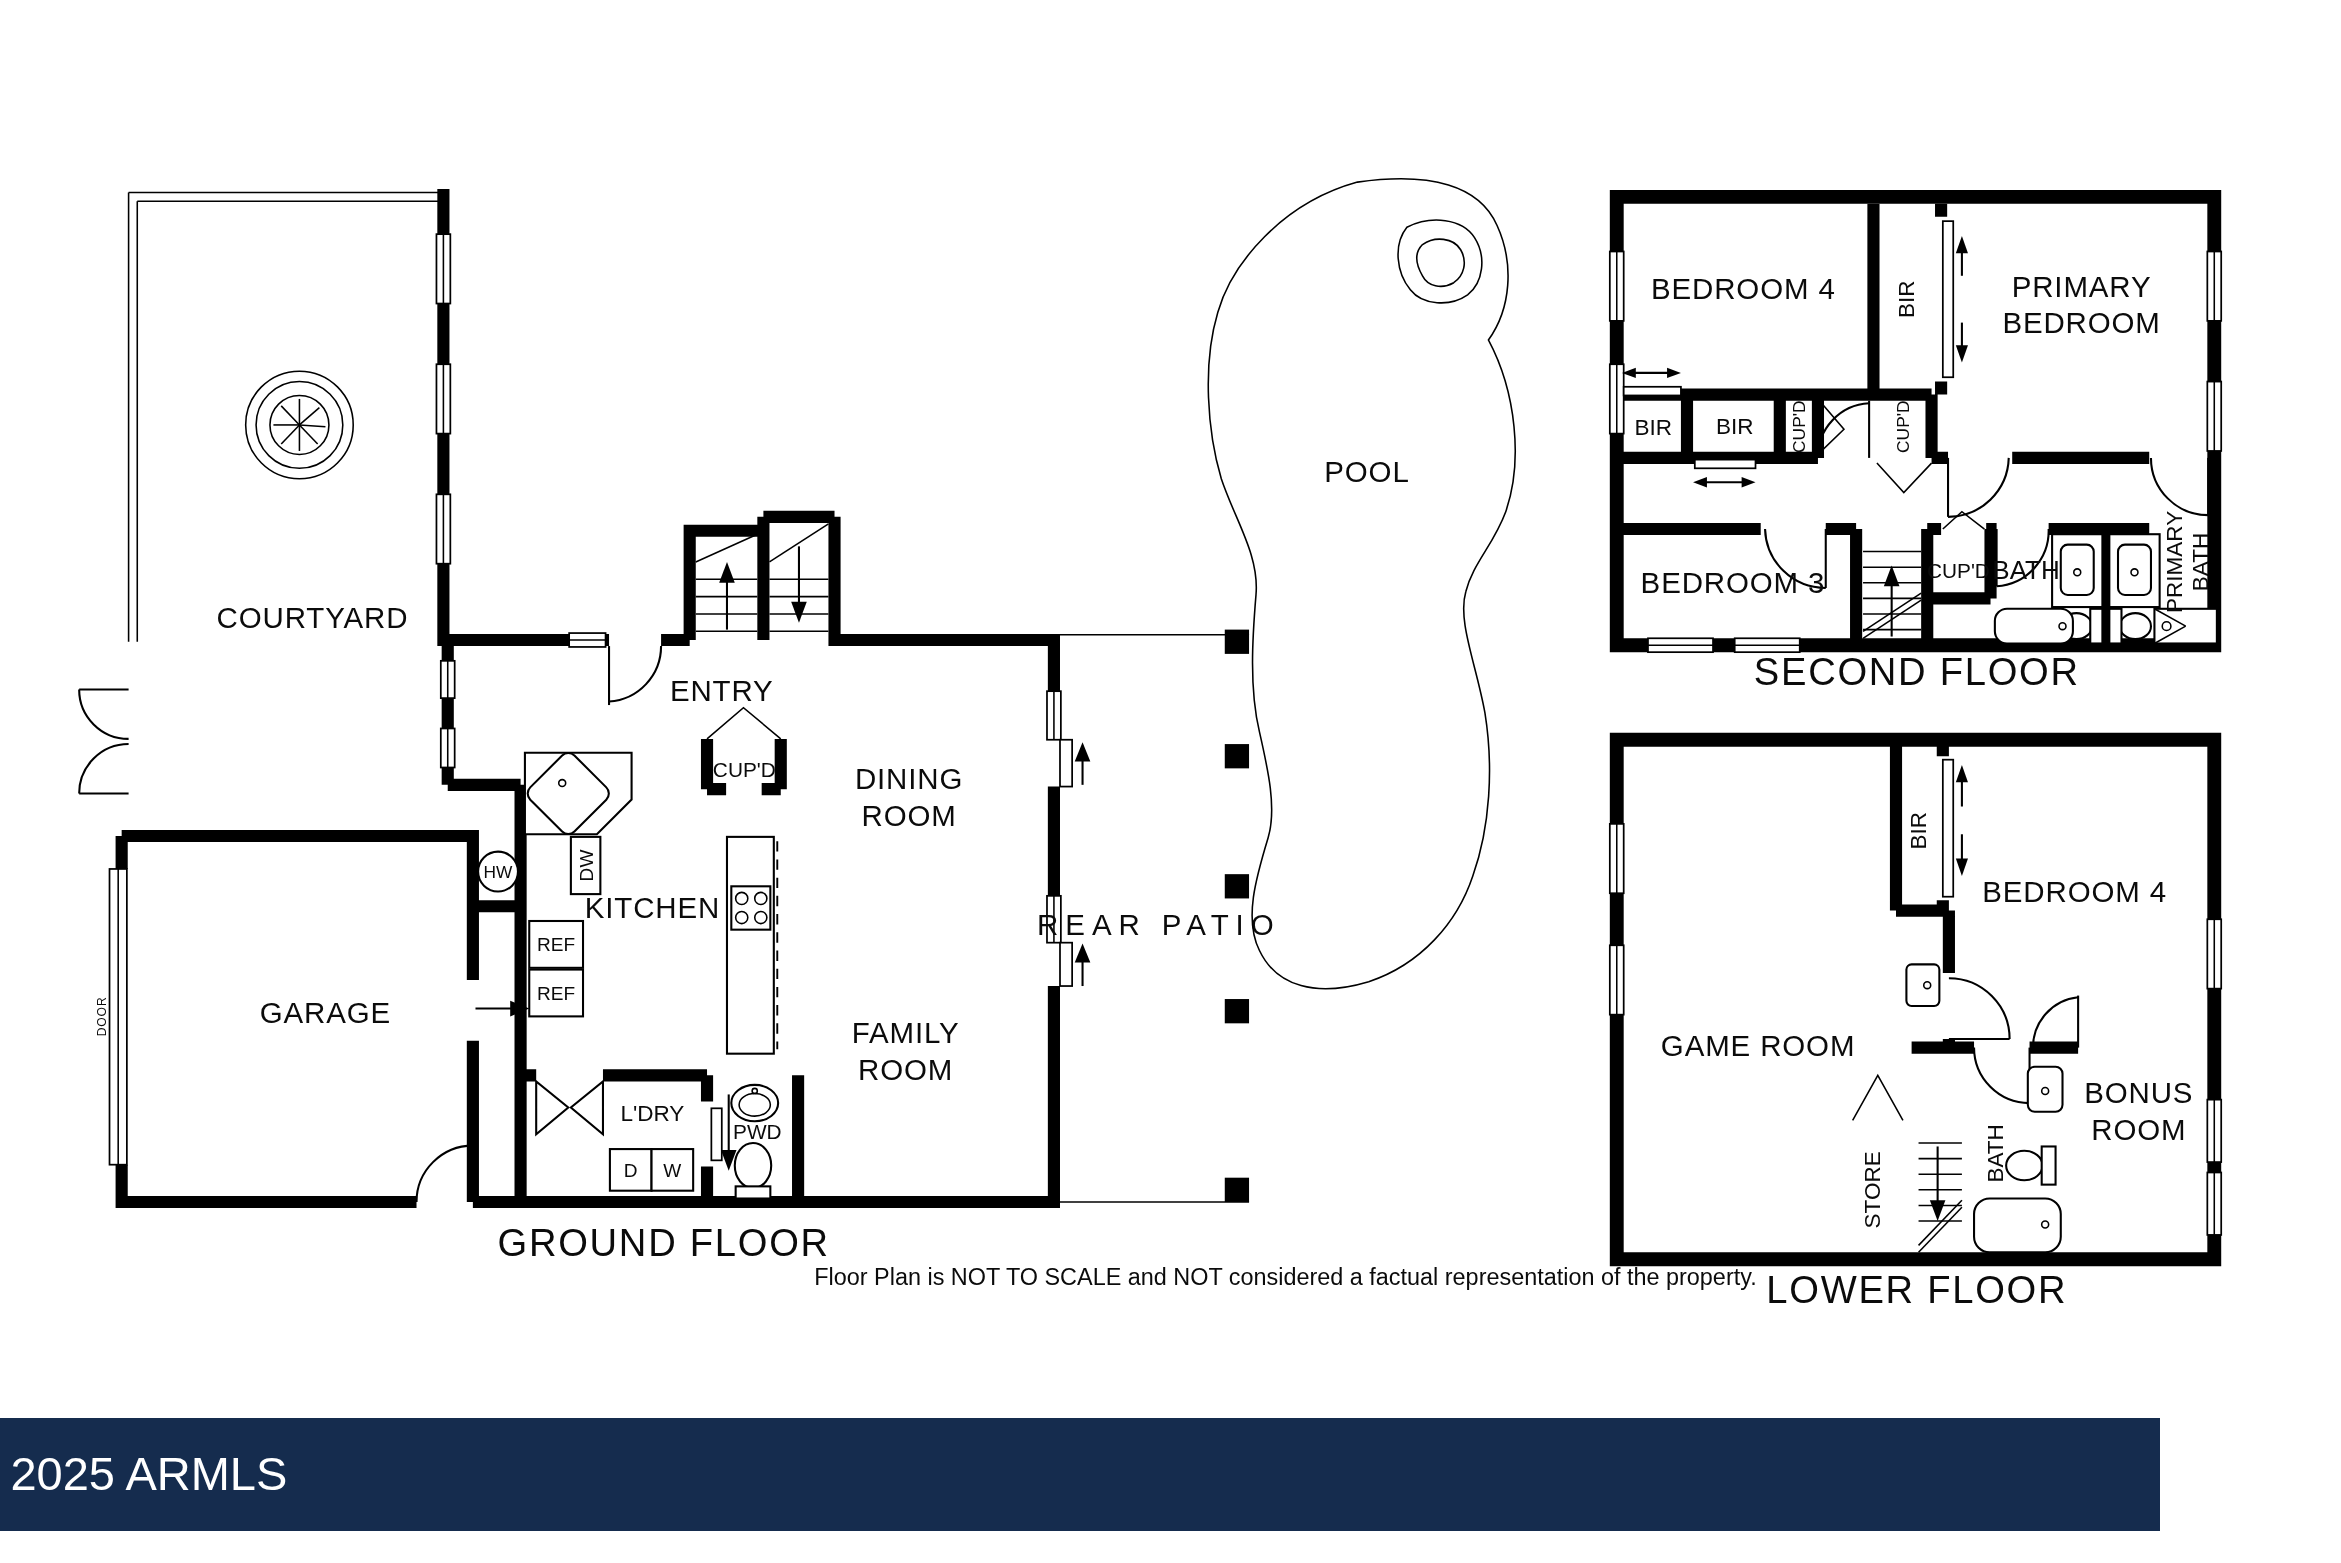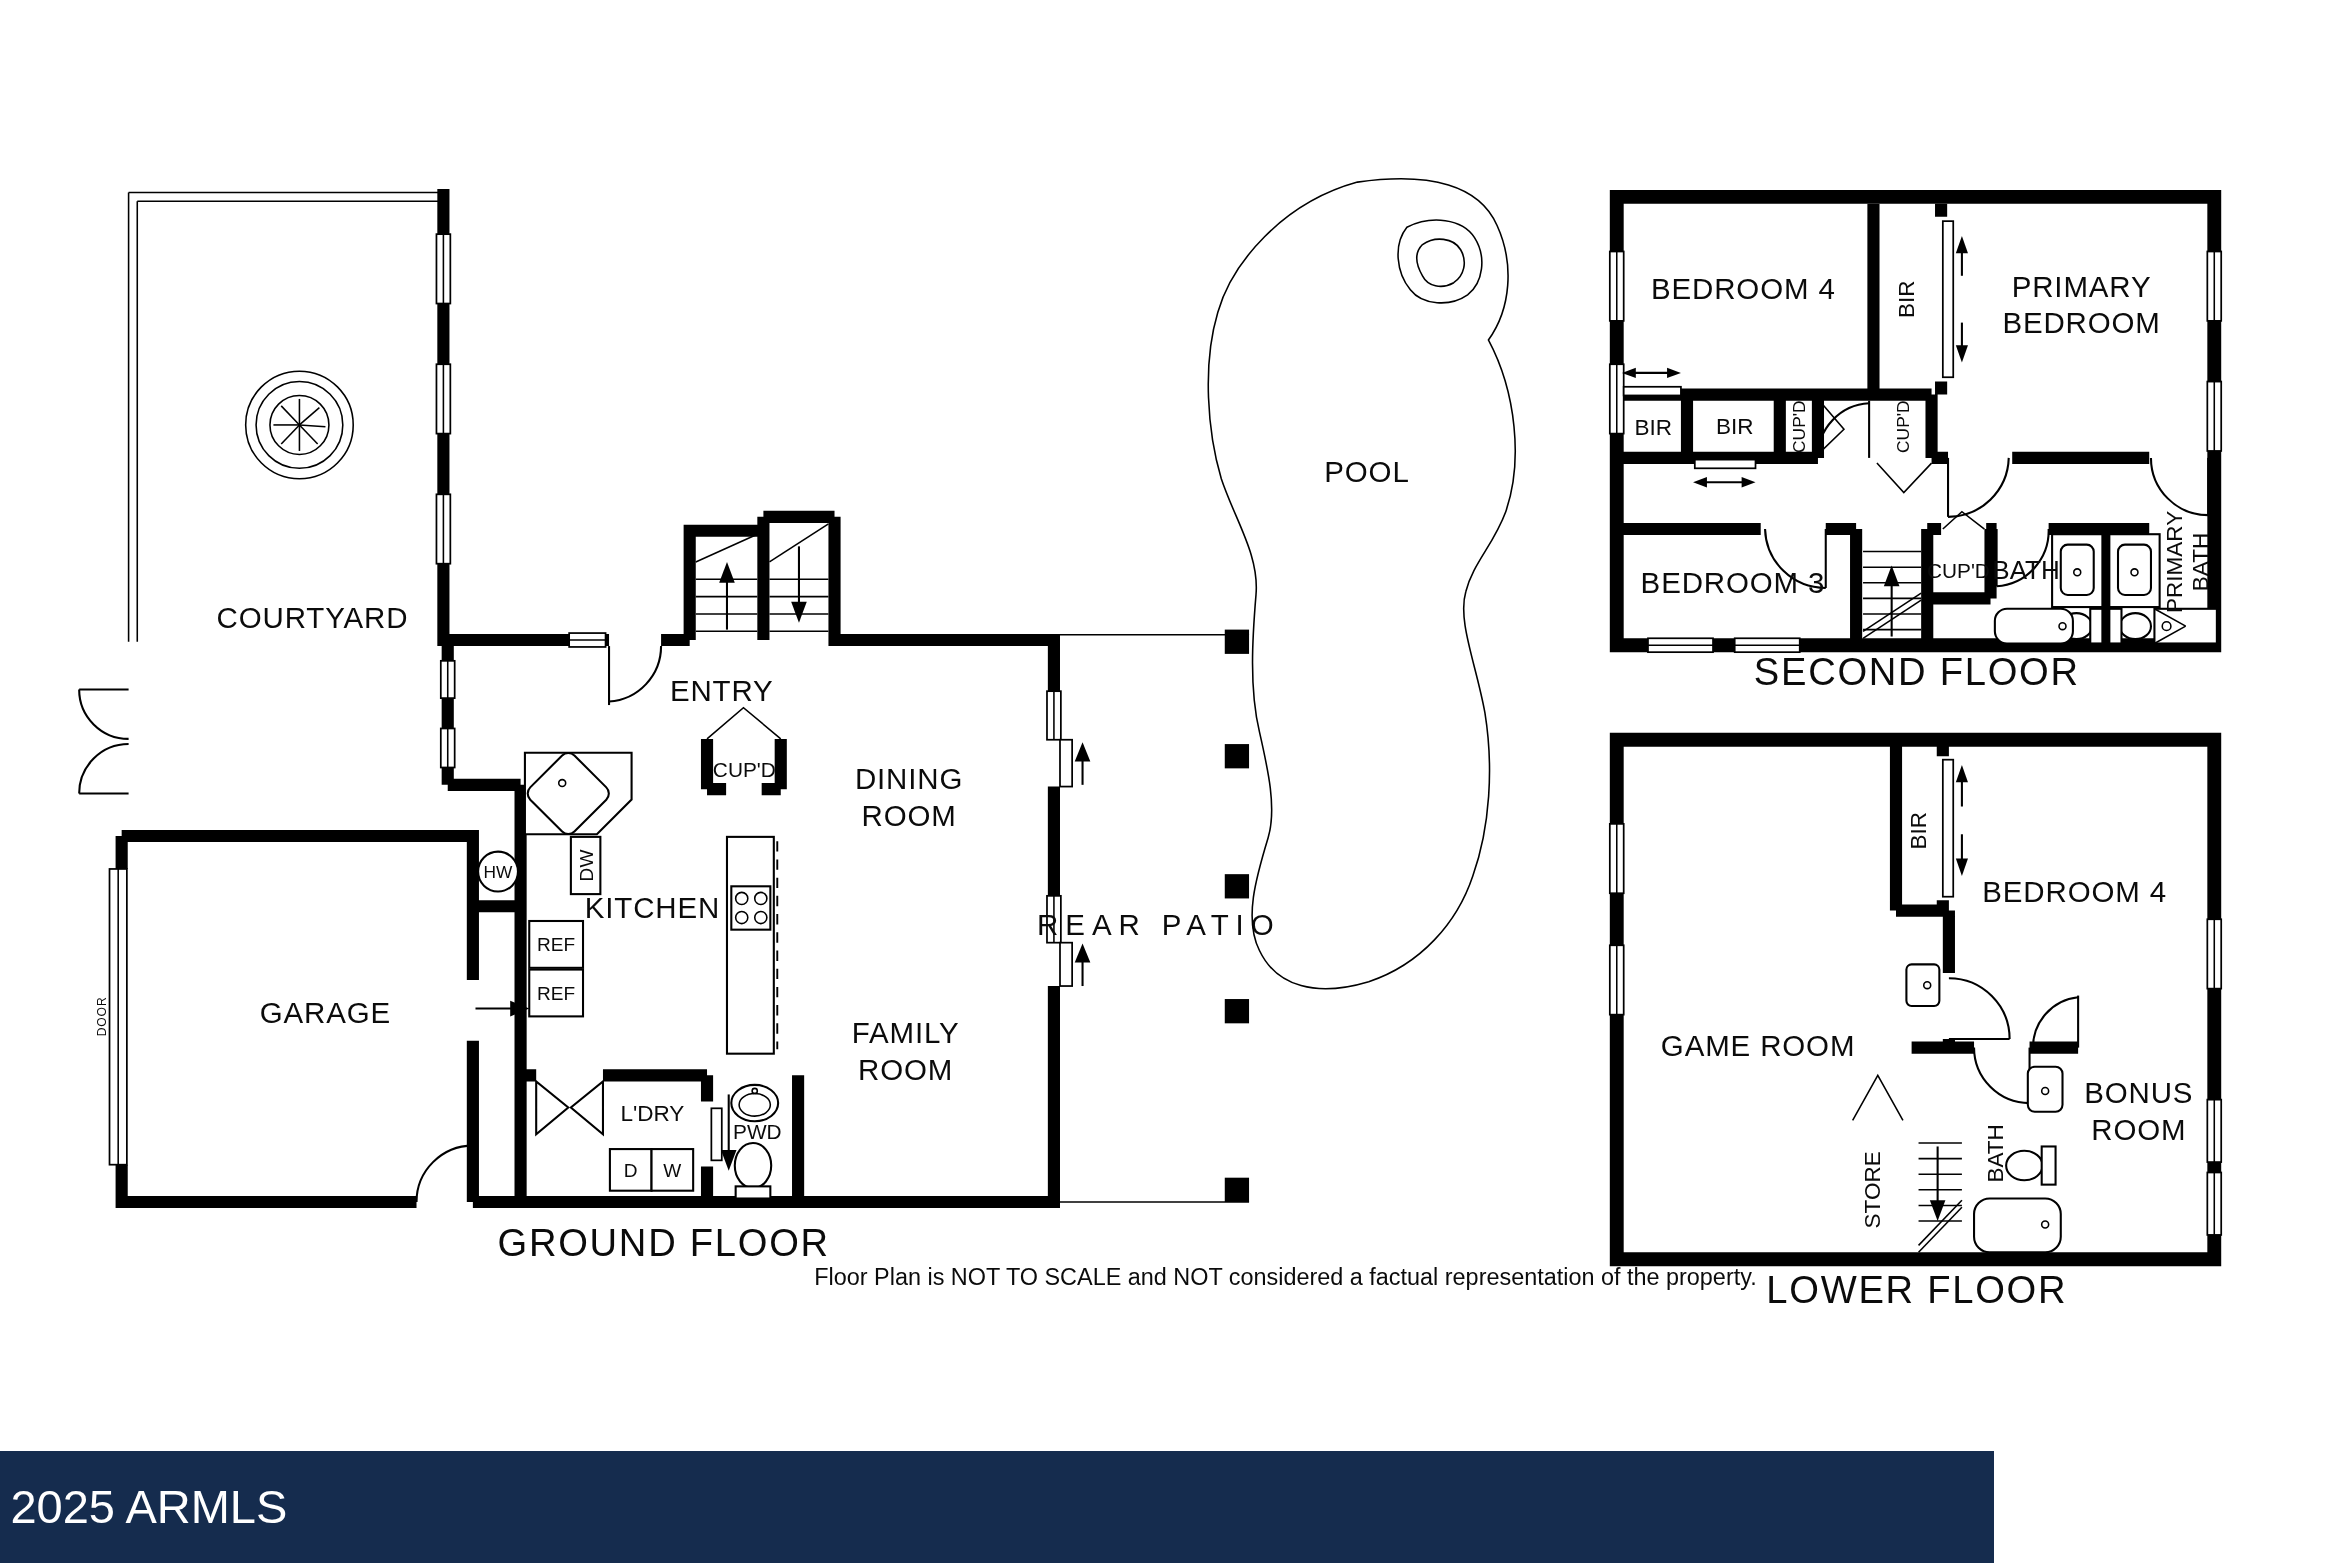--- a/index.html
+++ b/index.html
@@ -21,21 +21,21 @@
   .t30{font-size:30px;}
   .t26{font-size:26px;}
   .t24{font-size:24px;}
   .t22{font-size:22px;}
   .t20{font-size:20px;}
   .t14{font-size:14px;letter-spacing:1px;}
   .t27{font-size:27px;}
   .patio{font-size:34px;letter-spacing:8px;}
   .mid{text-anchor:middle;}
   
-  #footer-bar{position:absolute;left:0;top:1418px;width:1994px;height:113px;background:#152C4E;margin-top:33px;}
+  #footer-bar{position:absolute;left:0;top:1418px;width:2160px;height:113px;background:#152C4E;}
   #footer-bar span{position:absolute;color:#fff;font-size:47px;white-space:nowrap;
                    font-family:"Liberation Sans",sans-serif;}
   #footer-copyright{left:10.4px;top:28px;}
   #footer-address{left:82px;top:38px;}
 </style>
 </head>
 <body>
 
 <div id="stage">
 <svg width="2342" height="1450" viewBox="0 0 2700 1672">

